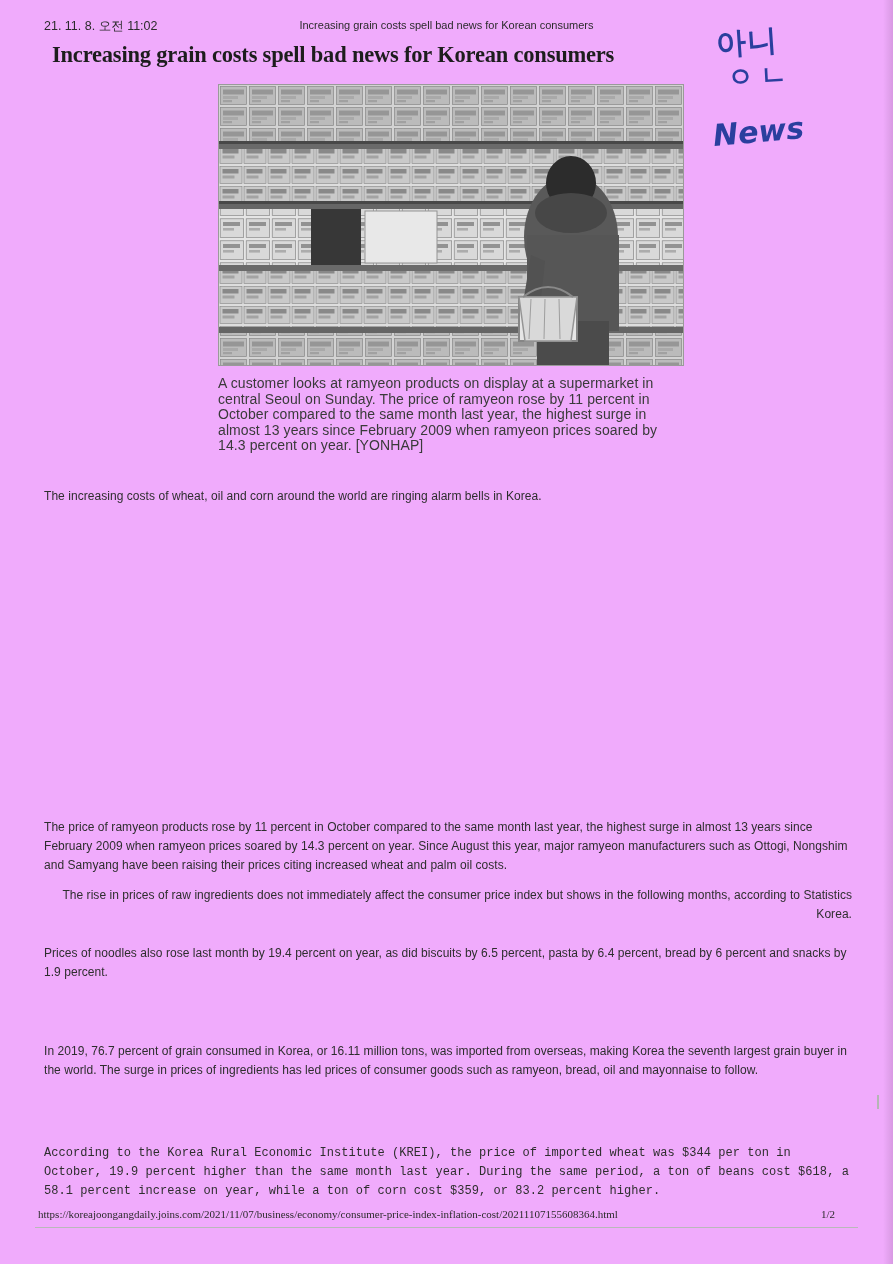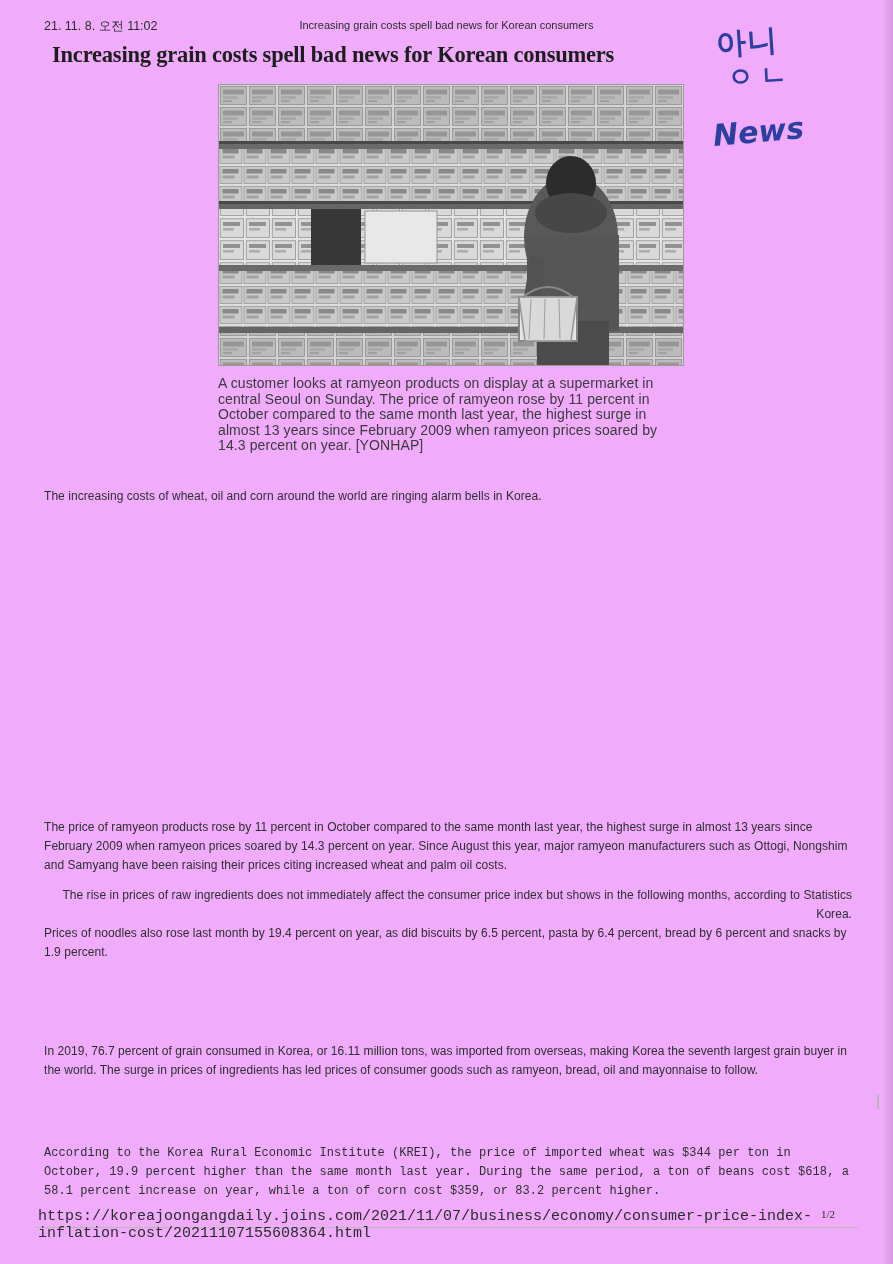--- a/index.html
+++ b/index.html
@@ -130,22 +130,22 @@
     left: 38px;
     right: 38px;
     height: 16px;
     font-size: 10.5px;
     color: #2b2b2b;
   }
   .footer .f-url {
     position: absolute;
     left: 0;
     top: 0;
-    font-family: Liberation Mono, monospace;
-    font-size: 15px;
+    font-family: Liberation Serif, serif;
+    font-size: 11px;
   }
   .footer .f-page {
     position: absolute;
     right: 20px;
     top: 0;
     font-family: "Liberation Serif", serif;
     font-size: 11px;
   }
   .scan-edge-right {
     position: absolute;
@@ -240,21 +240,21 @@
 
       <rect x="0" y="0" width="464" height="280" fill="#000" opacity="0.04"></rect>
     </svg>
   </div>
 
   <div class="caption">A customer looks at ramyeon products on display at a supermarket in central Seoul on Sunday. The price of ramyeon rose by 11 percent in October compared to the same month last year, the highest surge in almost 13 years since February 2009 when ramyeon prices soared by 14.3 percent on year. [YONHAP]</div>
 
   <div class="body-block" style="top:487px;">The increasing costs of wheat, oil and corn around the world are ringing alarm bells in Korea.</div>
   <div class="body-block" style="top:818px;">The price of ramyeon products rose by 11 percent in October compared to the same month last year, the highest surge in almost 13 years since February 2009 when ramyeon prices soared by 14.3 percent on year. Since August this year, major ramyeon manufacturers such as Ottogi, Nongshim and Samyang have been raising their prices citing increased wheat and palm oil costs.</div>
   <div class="body-block" style="top:886px;text-align:right;">The rise in prices of raw ingredients does not immediately affect the consumer price index but shows in the following months, according to Statistics Korea.</div>
-  <div class="body-block" style="top:924px;">Prices of noodles also rose last month by 19.4 percent on year, as did biscuits by 6.5 percent, pasta by 6.4 percent, bread by 6 percent and snacks by 1.9 percent.</div>
+  <div class="body-block" style="top:944px;">Prices of noodles also rose last month by 19.4 percent on year, as did biscuits by 6.5 percent, pasta by 6.4 percent, bread by 6 percent and snacks by 1.9 percent.</div>
   <div class="body-block" style="top:1042px;">In 2019, 76.7 percent of grain consumed in Korea, or 16.11 million tons, was imported from overseas, making Korea the seventh largest grain buyer in the world. The surge in prices of ingredients has led prices of consumer goods such as ramyeon, bread, oil and mayonnaise to follow.</div>
   <div class="body-block" style="top:1144px;font-family:Liberation Mono, monospace;">According to the Korea Rural Economic Institute (KREI), the price of imported wheat was $344 per ton in October, 19.9 percent higher than the same month last year. During the same period, a ton of beans cost $618, a 58.1 percent increase on year, while a ton of corn cost $359, or 83.2 percent higher.</div>
 
   <div class="scan-mark"></div>
 
   <div class="footer-line"></div>
   <div class="footer">
     <div class="f-url">https://koreajoongangdaily.joins.com/2021/11/07/business/economy/consumer-price-index-inflation-cost/20211107155608364.html</div>
     <div class="f-page">1/2</div>
   </div>

